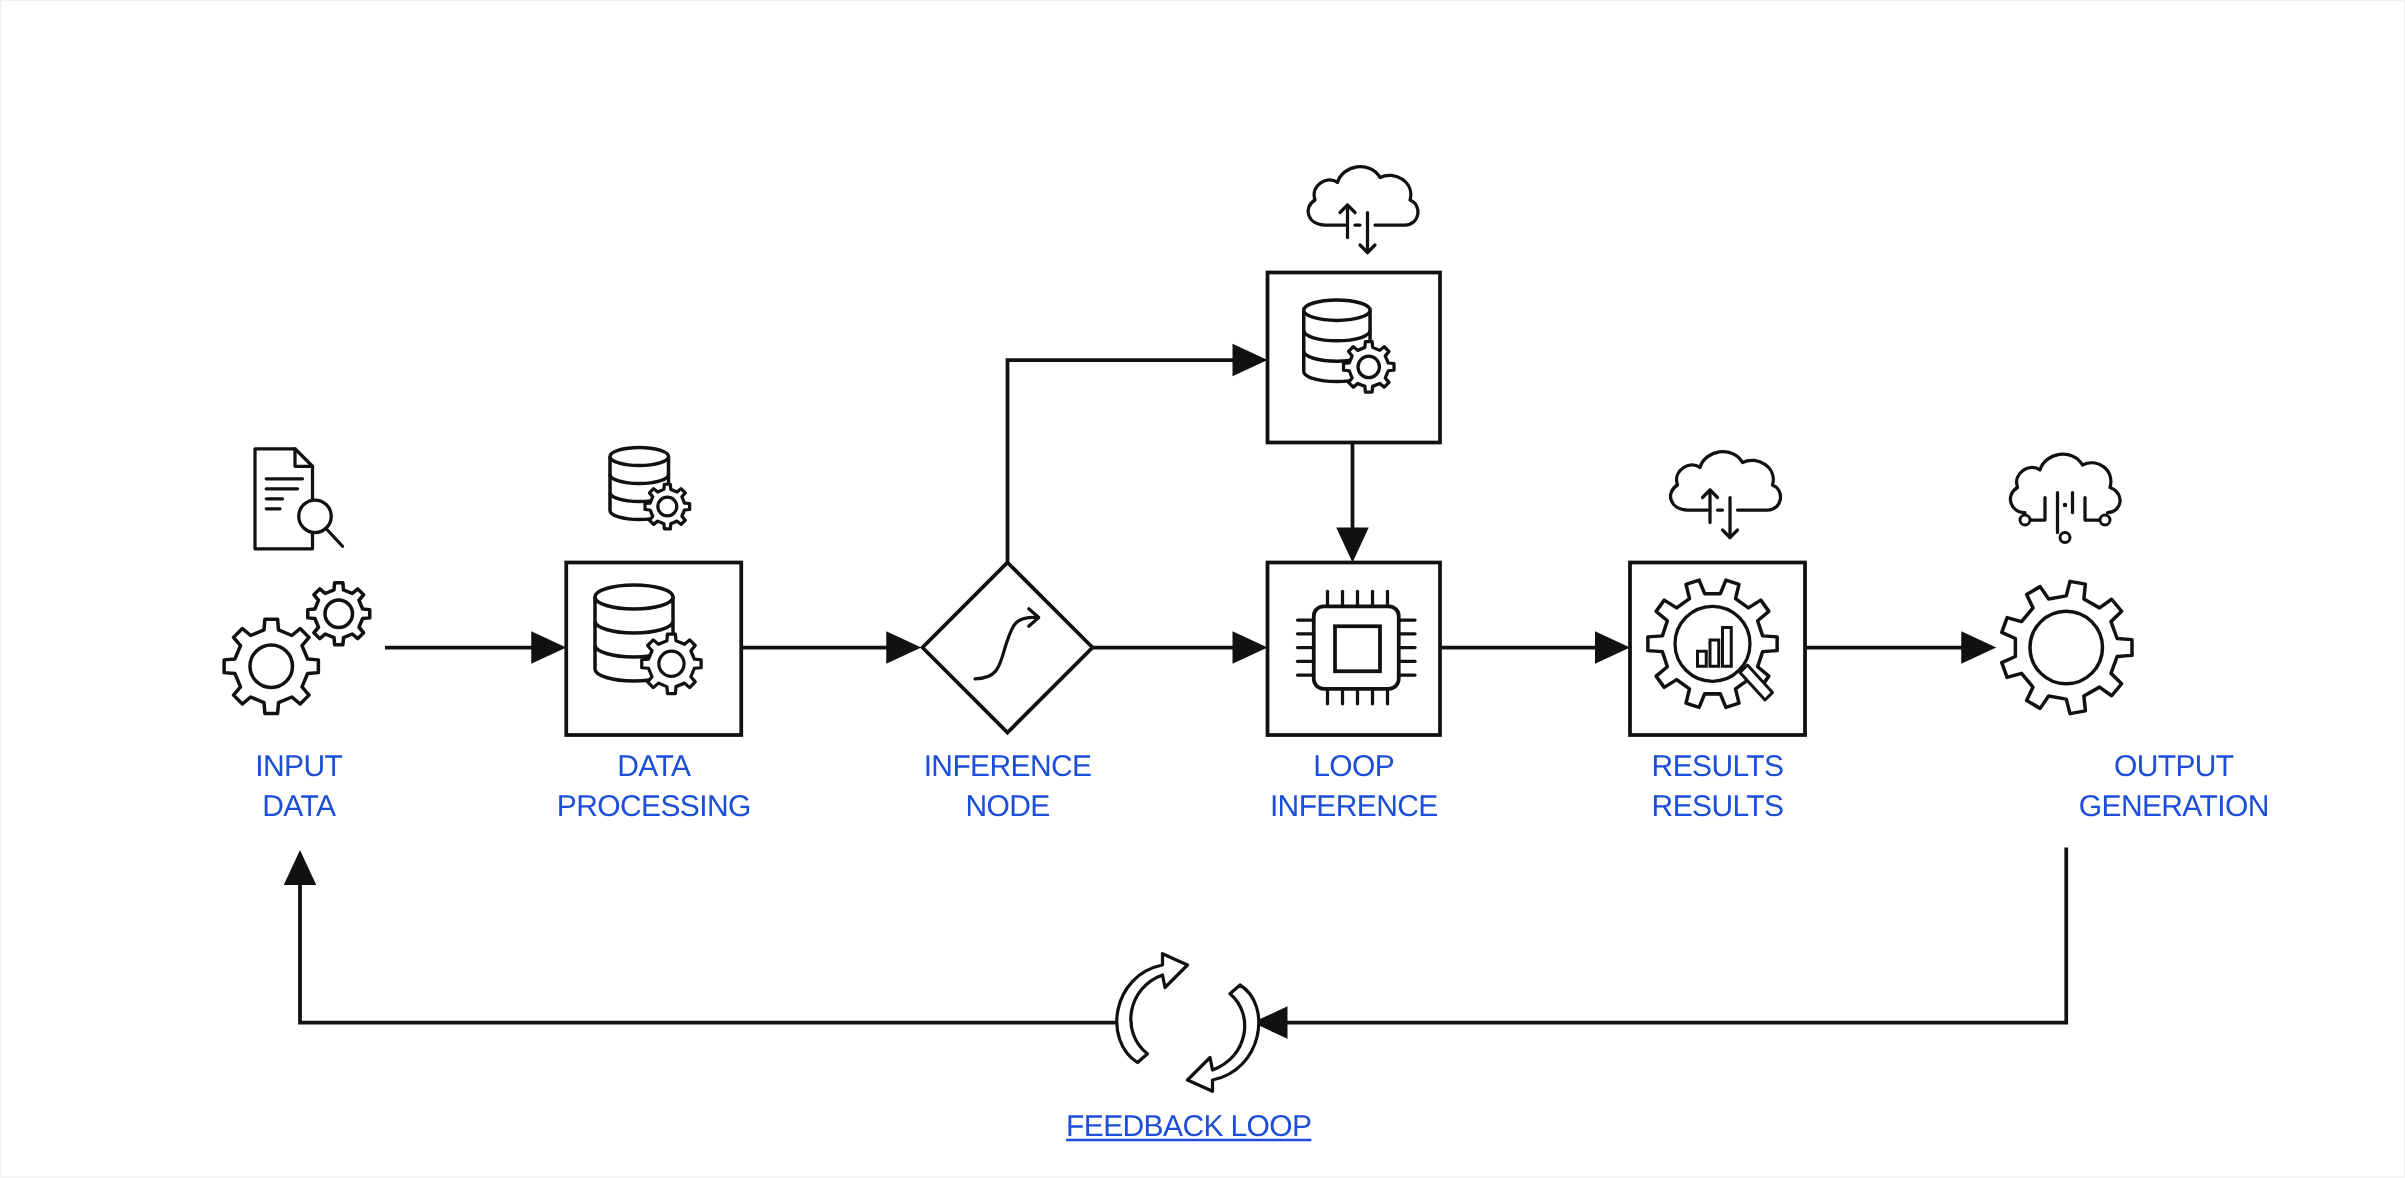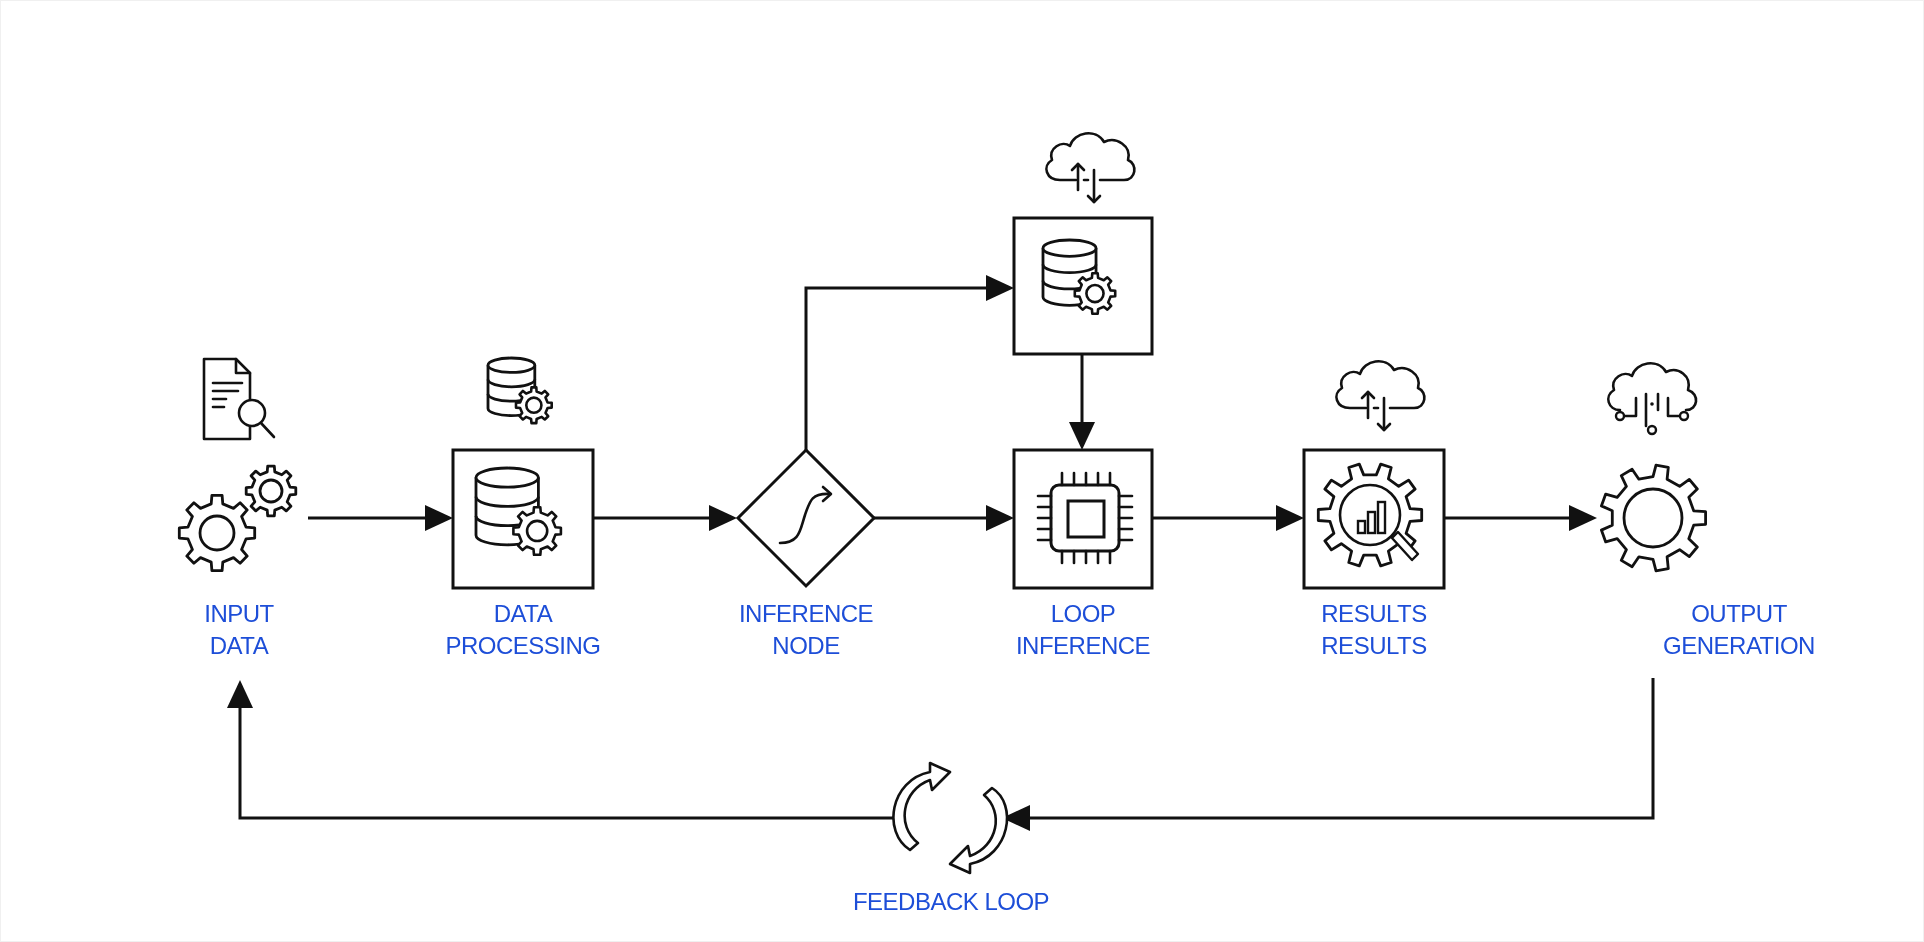--- a/index.html
+++ b/index.html
@@ -250,15 +250,15 @@
   <span>INFERENCE</span>
 </div>
 <div class="label" style="left:1374px; top:598px;">
   <span>RESULTS</span>
   <span>RESULTS</span>
 </div>
 <div class="label" style="left:1739px; top:598px;">
   <span>OUTPUT</span>
   <span>GENERATION</span>
 </div>
-<div class="label" style="left:951px; top:886px;">
+<div class="label" style="left:951px; top:886px;text-decoration:underline;">
   <span>FEEDBACK LOOP</span>
 </div>
 
 </body></html>

